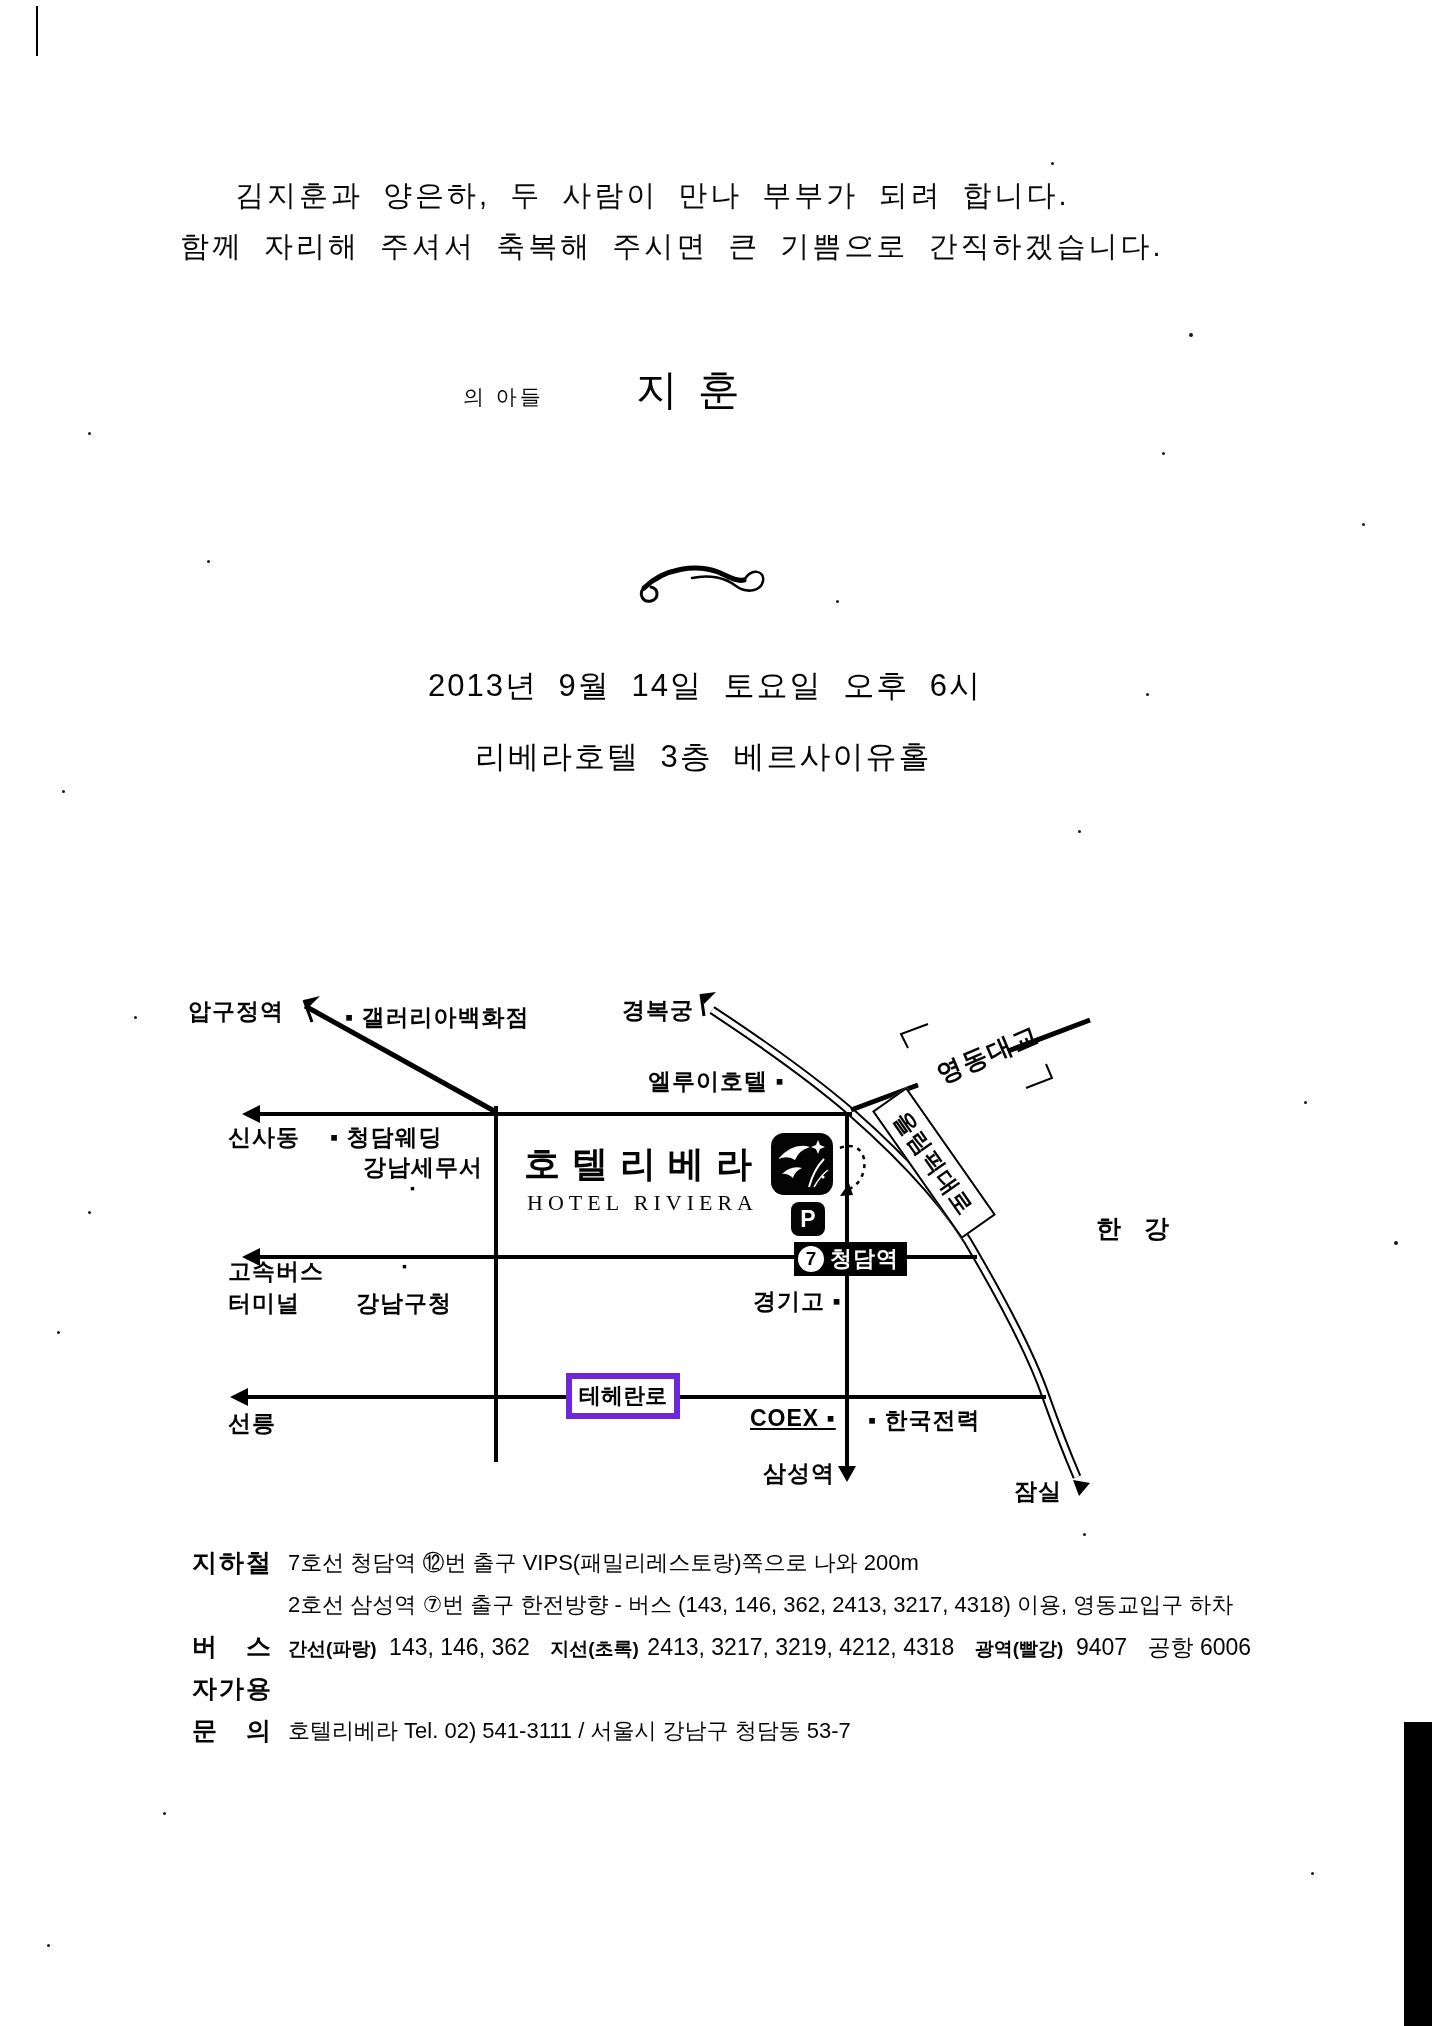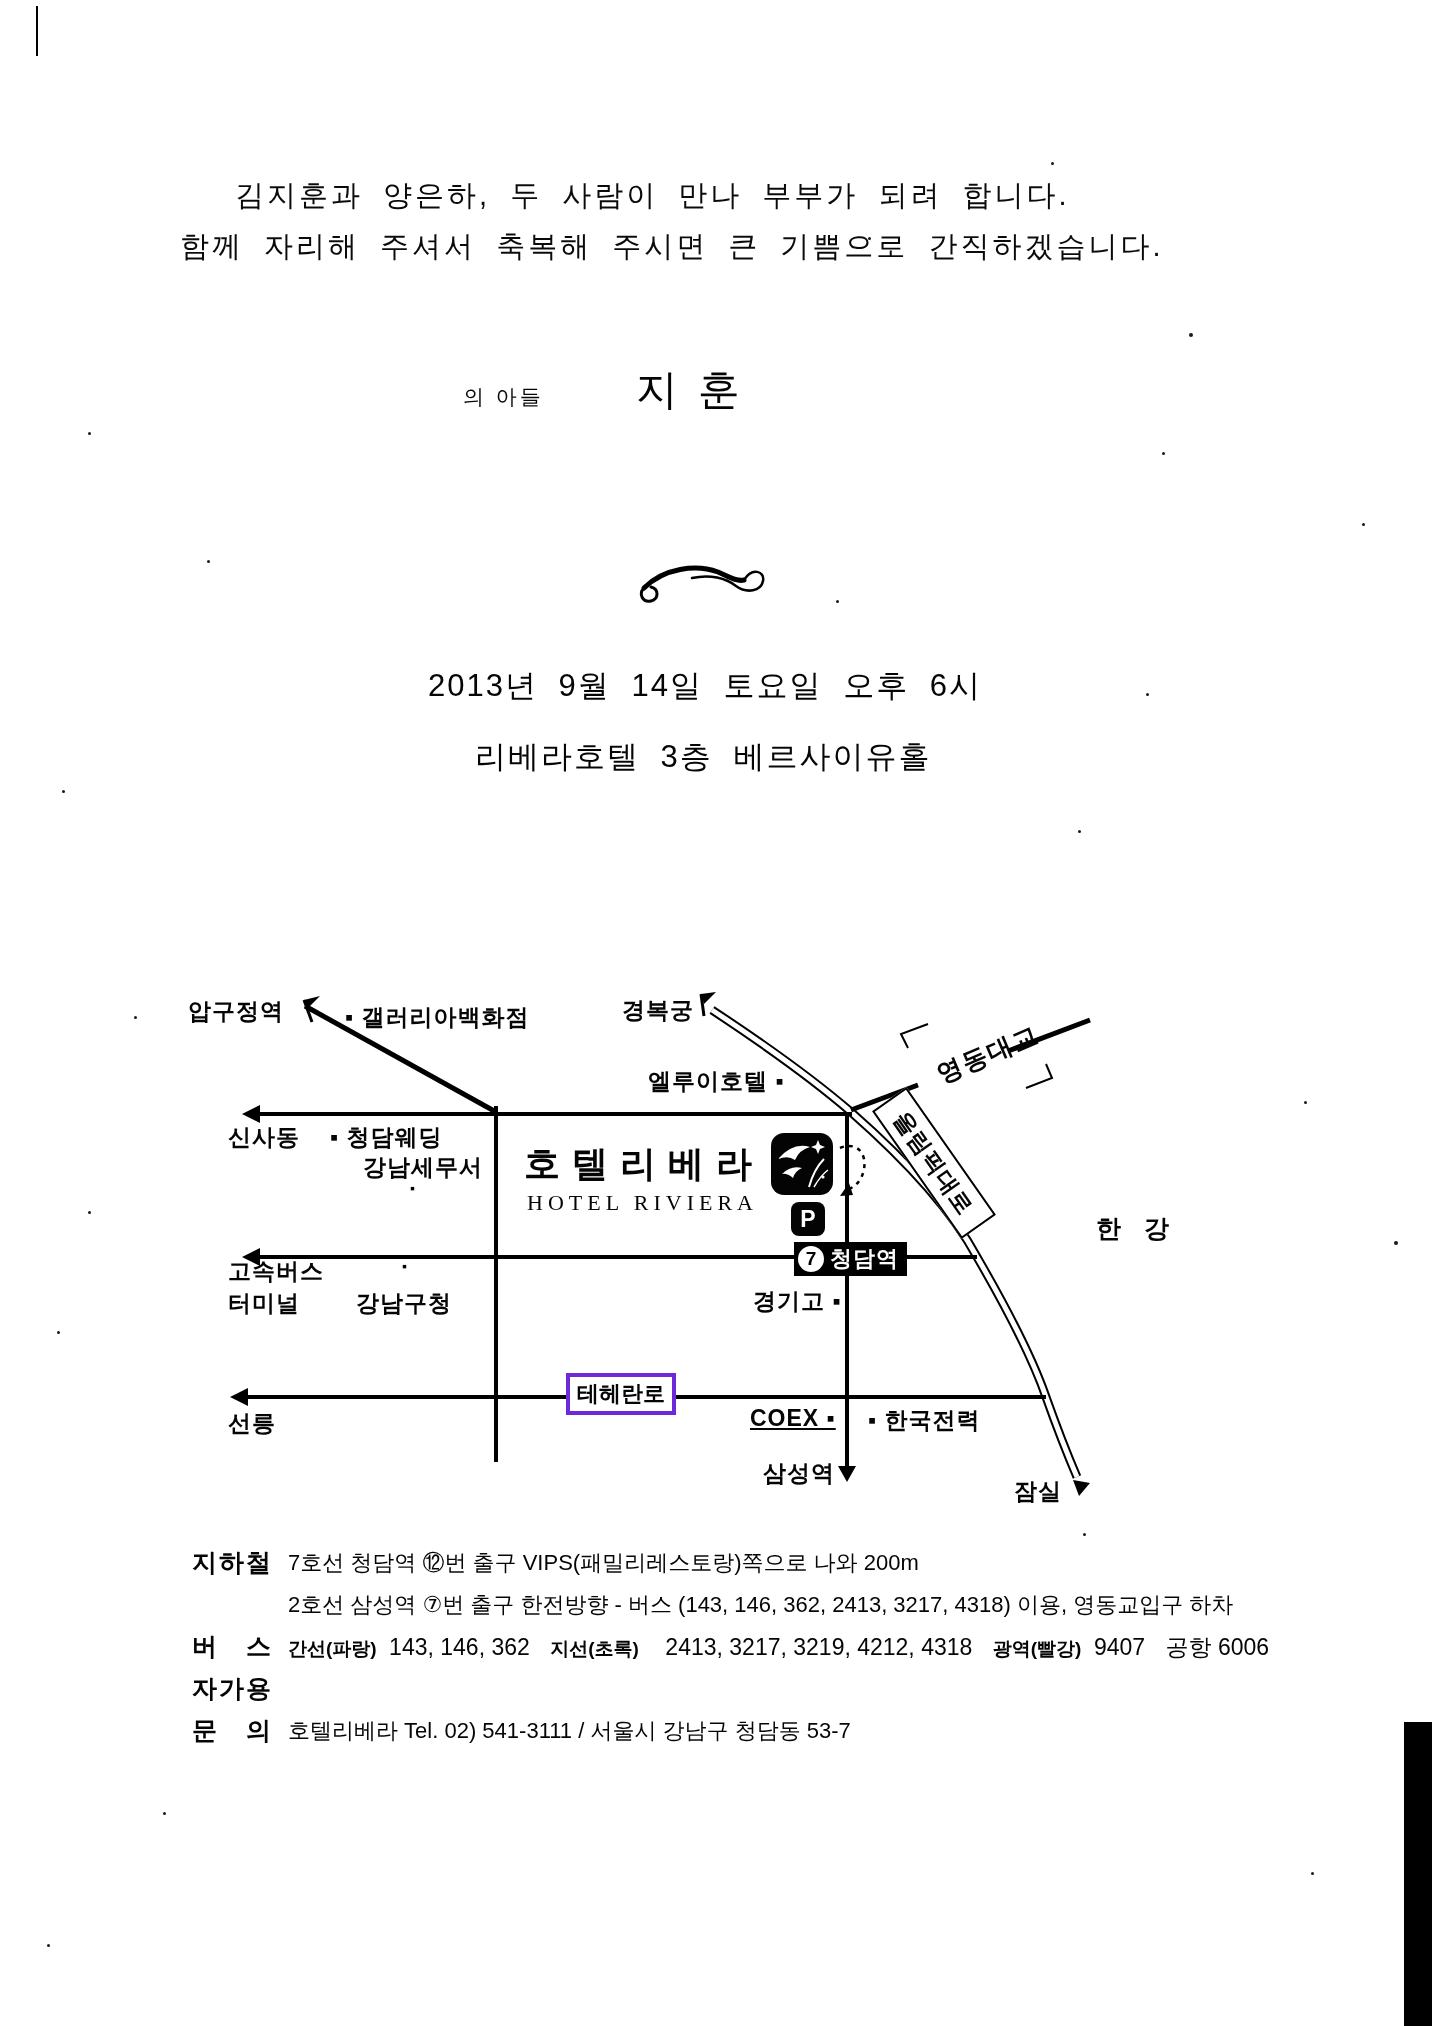--- a/index.html
+++ b/index.html
@@ -17,21 +17,21 @@
   .child-name{font-size:42px;letter-spacing:20px;}
   .date-line{font-size:31px;letter-spacing:2px;word-spacing:10px;}
   
   .map-label{font-size:23px;font-weight:bold;letter-spacing:1px;}
   .hotel-kr{font-size:36px;font-weight:bold;letter-spacing:12px;}
   .hotel-en{font-family:"Liberation Serif","DejaVu Serif",serif;font-size:22px;letter-spacing:5px;}
   .rot-box{border:2px solid #000;background:#fff;display:flex;align-items:center;justify-content:center;}
   .station-badge{background:#000;color:#fff;display:flex;align-items:center;gap:6px;padding:0 8px 0 4px;height:34px;}
   .line-circle{background:#fff;color:#000;width:26px;height:26px;border-radius:50%;display:flex;align-items:center;justify-content:center;font-size:19px;font-weight:bold;}
   .badge-text{font-size:22px;font-weight:bold;letter-spacing:1px;}
-  .teheran-box{border:4px solid #6d28d9;background:#fff;width:102px;height:34px;display:flex;align-items:center;justify-content:center;font-size:22px;font-weight:bold;}
+  .teheran-box{border:6px solid #6d28d9;background:#fff;width:102px;height:34px;display:flex;align-items:center;justify-content:center;font-size:22px;font-weight:bold;}
   .marker{font-size:14px;}
   
   .dir-label{font-size:25px;font-weight:bold;letter-spacing:2px;}
   .dir-text{font-size:22px;font-weight:normal;letter-spacing:0;}
   .dir-sm{font-size:19px;font-weight:bold;}
   .dir-num{font-size:23px;font-weight:normal;}
   
   .noise{position:absolute;background:#191919;border-radius:50%;}
   .edge-bar{position:absolute;background:#000;}
   svg{display:block;}
@@ -148,21 +148,21 @@
 
   <div class="abs dir-label" style="left:192px;top:1546px;">지하철</div>
   <div class="abs dir-text" style="left:288px;top:1548px;">7호선 청담역 ⑫번 출구 VIPS(패밀리레스토랑)쪽으로 나와 200m</div>
   <div class="abs dir-text" style="left:288px;top:1590px;">2호선 삼성역 ⑦번 출구 한전방향 - 버스 (143, 146, 362, 2413, 3217, 4318) 이용, 영동교입구 하차</div>
 
   <div class="abs dir-label" style="left:192px;top:1630px;">버　스</div>
   <div class="abs" style="left:288px;top:1632px;">
     <span class="dir-sm">간선(파랑)</span>
     <span class="dir-num" style="margin-left:8px;">143, 146, 362</span>
     <span class="dir-sm" style="margin-left:16px;">지선(초록)</span>
-    <span class="dir-num" style="margin-left:22px;">2413, 3217, 3219, 4212, 4318</span>
+    <span class="dir-num" style="margin-left:4px;">2413, 3217, 3219, 4212, 4318</span>
     <span class="dir-sm" style="margin-left:16px;">광역(빨강)</span>
     <span class="dir-num" style="margin-left:8px;">9407</span>
     <span class="dir-num" style="margin-left:16px;">공항 6006</span>
   </div>
 
   <div class="abs dir-label" style="left:192px;top:1672px;">자가용</div>
 
   <div class="abs dir-label" style="left:192px;top:1714px;">문　의</div>
   <div class="abs dir-text" style="left:288px;top:1716px;">호텔리베라 Tel. 02) 541-3111 / 서울시 강남구 청담동 53-7</div>
 

